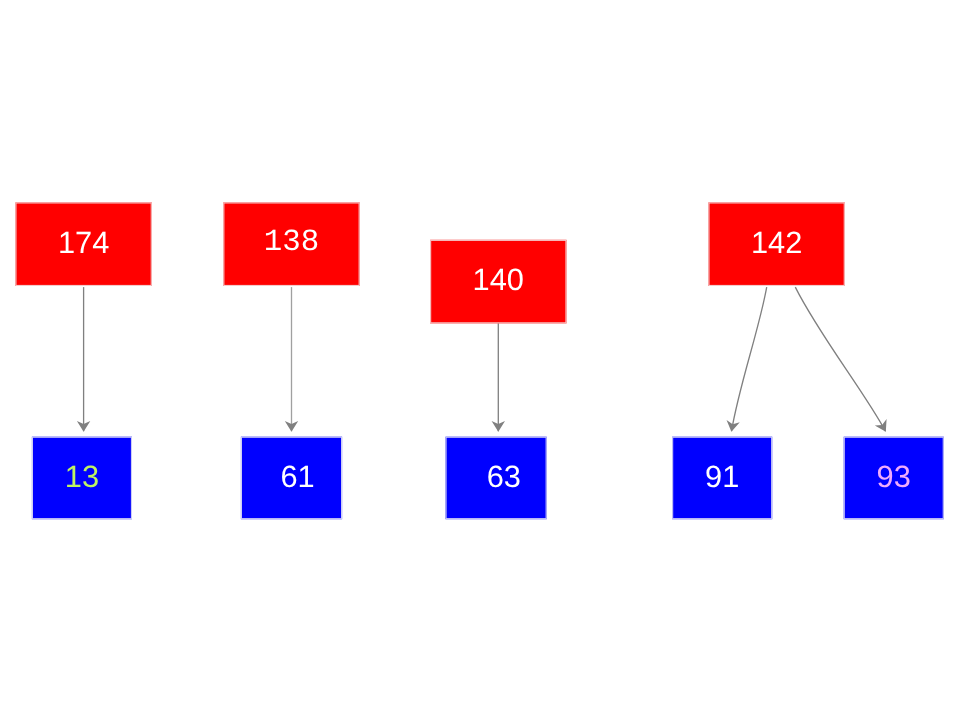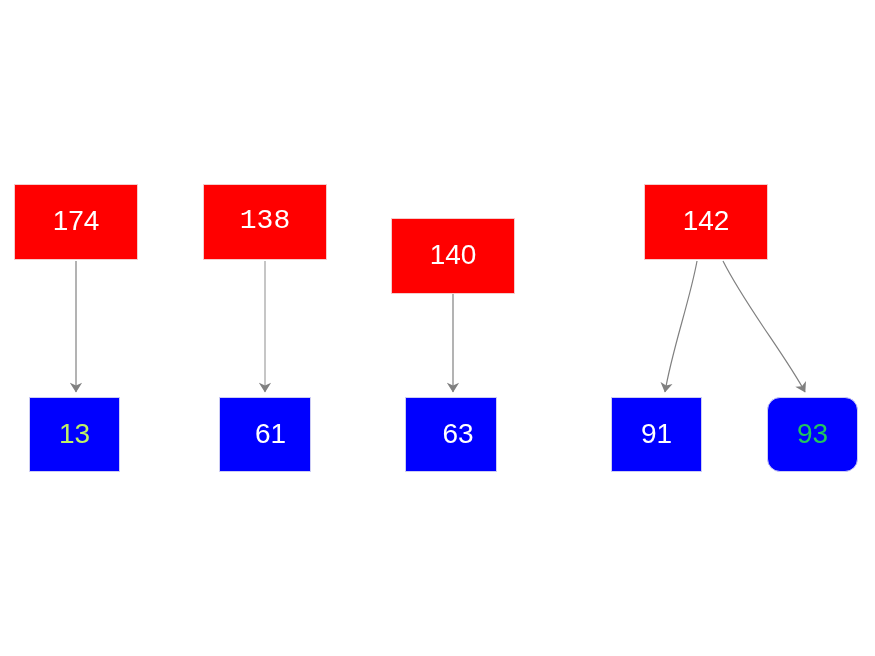--- a/index.html
+++ b/index.html
@@ -96,17 +96,17 @@
   </div>
 
   <div class="node node-child" style="left: 405px; top: 397px; width: 92px; height: 75px; background: rgb(0, 0, 255); color: rgb(255, 255, 255); padding-left: 14px;">
     <span class="node-label">63</span>
   </div>
 
   <div class="node node-child" style="left: 611px; top: 397px; width: 91px; height: 75px; background: rgb(0, 0, 255); color: rgb(255, 255, 255); text-align: center;">
     <span class="node-label">91</span>
   </div>
 
-  <div class="node node-child" style="left: 767px; top: 397px; width: 91px; height: 75px; background: rgb(0, 0, 255); color: #22c55e; border-radius: 13px;">
+  <div class="node node-child" style="left: 767px; top: 397px; width: 91px; height: 75px; background: rgb(0, 0, 255); color: #f0abfc;">
     <span class="node-label">93</span>
   </div>
 
 </div>
 
 </body></html>

